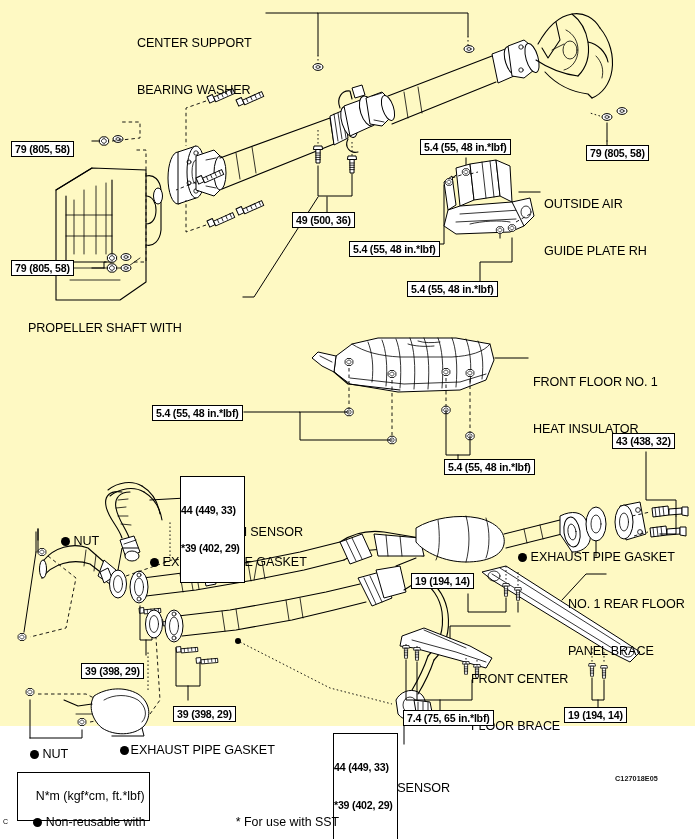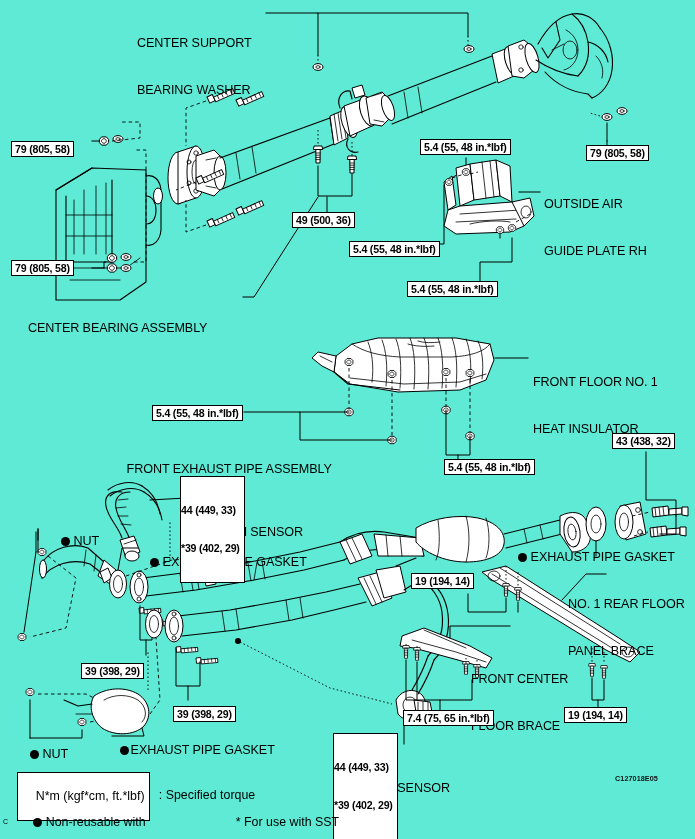--- a/index.html
+++ b/index.html
@@ -10,22 +10,22 @@
   body {
     width: 695px; height: 839px;
     font-family: "Liberation Sans", sans-serif;
     color: #000;
     position: relative;
     overflow: hidden;
   }
   #sheet {
     position: relative;
     width: 695px;
-    height: 839px;
-    background: #5eead4;
+    height: 726px;
+    background: #fef9c3;
   }
   svg.art {
     position: absolute;
     left: 0; top: 0;
     width: 695px; height: 839px;
     pointer-events: none;
   }
   
   .lbl {
     position: absolute;
@@ -638,31 +638,28 @@
     <div>CENTER SUPPORT</div>
     <div>BEARING WASHER</div>
   </div>
 
   <div class="lbl part" style="left:544px; top:166px;">
     <div>OUTSIDE AIR</div>
     <div>GUIDE PLATE RH</div>
   </div>
 
   <div class="lbl part" style="left:28px; top:290px;">
-    <div>CENTER BEARING ASSEMBLY</div>
+    <div>PROPELLER SHAFT WITH</div>
   </div>
 
   <div class="lbl part" style="left:533px; top:344px;">
     <div>FRONT FLOOR NO. 1</div>
     <div>HEAT INSULATOR</div>
   </div>
 
-  <div class="lbl part" style="left:113px; top:446px;">
-    <span>FRONT EXHAUST PIPE ASSEMBLY</span>
-  </div>
 
   <div class="lbl part" style="left:180px; top:509px;">
     <span>OXYGEN SENSOR</span>
   </div>
 
   <div class="lbl part" style="left:327px; top:765px;">
     <span>OXYGEN SENSOR</span>
   </div>
 
   <div class="lbl part" style="left:568px; top:566px;">
@@ -719,23 +716,20 @@
   <div class="torque" style="left:173px; top:706px;"><span>39 (398, 29)</span></div>
 
   <div class="torque" style="left:411px; top:573px;"><span>19 (194, 14)</span></div>
   <div class="torque" style="left:564px; top:707px;"><span>19 (194, 14)</span></div>
 
   <div class="torque" style="left:403px; top:710px;"><span>7.4 (75, 65 in.*lbf)</span></div>
 
   <div class="legend-box" style="left:17px; top:772px;">
     <span>N*m (kgf*cm, ft.*lbf)</span>
   </div>
-  <div class="legend-txt" style="left:145px; top:773px;">
-    <span>: Specified torque</span>
-  </div>
 
   <div class="legend-txt" style="left:19px; top:800px;">
     <span class="bullet"></span><span>Non-reusable with</span>
   </div>
   <div class="legend-txt" style="left:222px; top:800px;">
     <span>* For use with SST</span>
   </div>
 
   <div class="corner-c" style="left:3px; top:818px;">
     <span>C</span>

